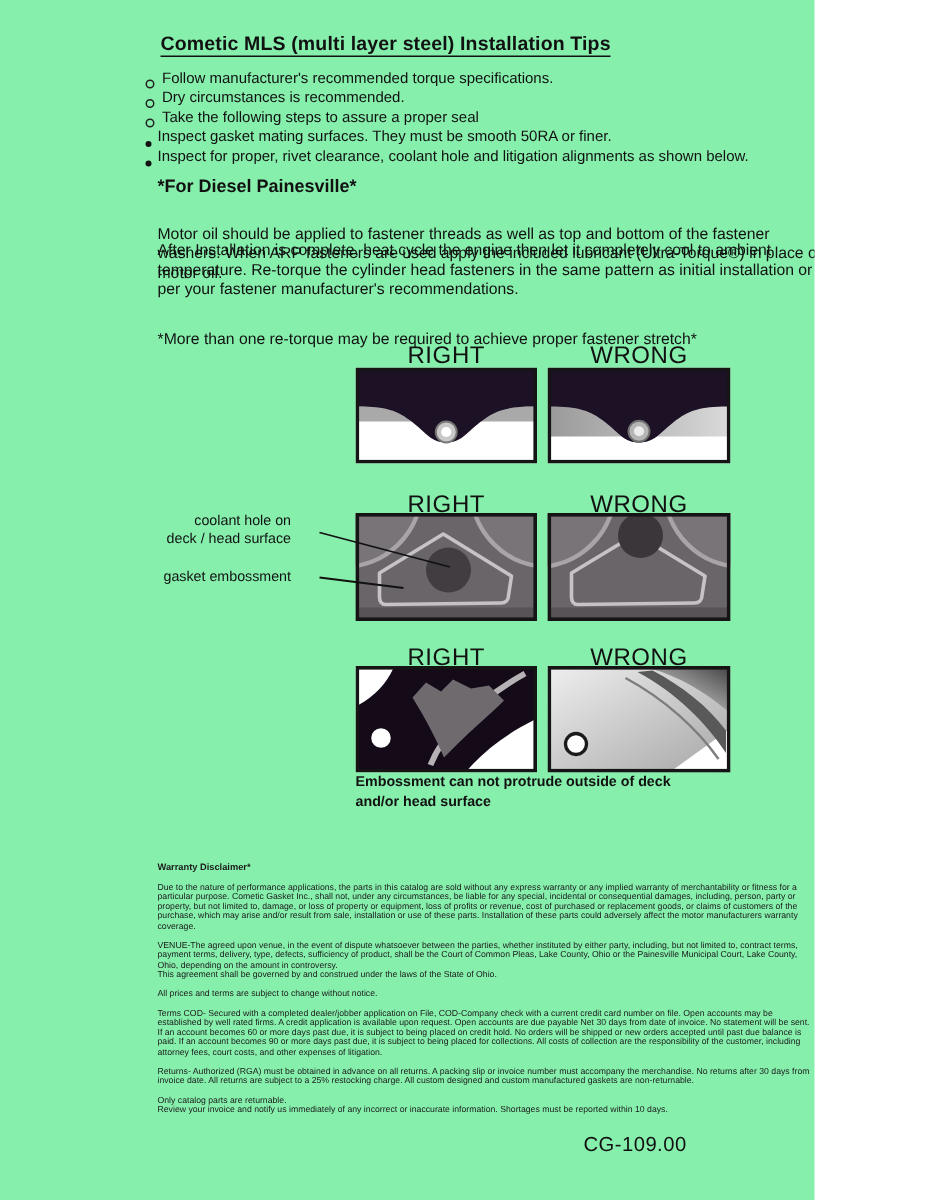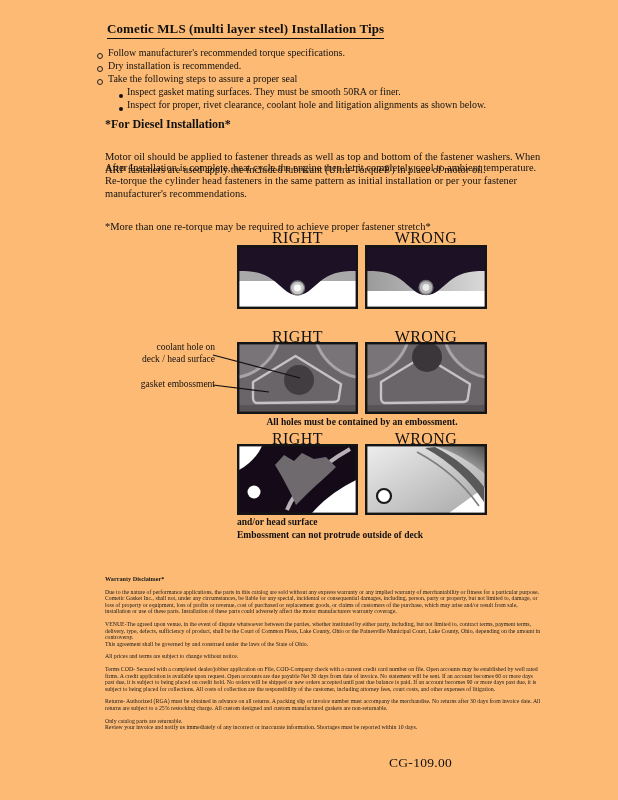--- a/index.html
+++ b/index.html
@@ -1,38 +1,38 @@
 <!DOCTYPE html>
 <html style="--fig-dark: #1d1126; --fig-gray: #a9a9a9; --fig-bg-gray: #696569; --fig-bore: #787478; --fig-bore-ring: #a8a4a8; --fig-hole: #413d41; --fig-emboss: #c6c2c6; --fig-border: #151515;"><head>
 <meta charset="utf-8">
 <style>
   html,body{margin:0;padding:0;background:#ffffff;}
-  .page{position:relative;width:618px;height:800px;background:#fdba74;overflow:hidden;
-        font-family:Liberation Serif, serif;color:#111;}
+  .page{position:relative;width:543px;height:800px;background:#86efac;overflow:hidden;
+        font-family:Liberation Sans, sans-serif;color:#111;}
   .abs{position:absolute;}
 
   .title{left:107px;top:21px;font-size:13px;font-weight:bold;
          border-bottom:1.6px solid #111;padding-bottom:1px;letter-spacing:.1px;}
 
   .bullets{left:97px;top:46px;font-size:10px;line-height:13px;}
   .brow{display:flex;align-items:flex-end;}
   .odot{width:4px;height:4px;border:1px solid #222;border-radius:50%;margin:4px 5px 0 0;flex:0 0 auto;}
-  .sub{margin-left:22px;}
+  .sub{}
   .sdot{width:4px;height:4px;background:#111;border-radius:50%;margin:4px 4px 0 0;flex:0 0 auto;}
 
   .diesel-h{left:105px;top:117px;font-size:12px;font-weight:bold;}
   .para{left:105px;font-size:10.5px;line-height:13px;width:448px;}
 
   .figlabel{font-size:16px;letter-spacing:.4px;text-align:center;width:121px;}
   .cap{font-weight:bold;font-size:9.5px;line-height:12.5px;}
   .figbox{display:block;}
   .f-dark{fill:var(--fig-dark);}
   .f-gray{fill:var(--fig-gray);}
 
-  .callout{font-size:9.5px;line-height:11.5px;text-align:right;width:116px;left:99px;}
+  .callout{font-size:9.5px;line-height:11.5px;text-align:right;width:116px;left:78px;}
   .leader{pointer-events:none;z-index:5;}
 
   .warranty{left:105px;top:576px;width:438px;font-size:5.8px;line-height:6.6px;color:#1a1a1a;}
   .warranty .wh{font-weight:bold;margin-bottom:6px;font-size:6.2px;}
   .warranty .wp{margin-bottom:6px;}
   .warranty .wp0{margin-bottom:0;}
 
   .pagenum{left:389px;top:755px;font-size:13.5px;letter-spacing:.3px;}
 </style>
 </head>
@@ -42,37 +42,37 @@
 
   <div class="abs title">Cometic MLS (multi layer steel) Installation Tips</div>
 
   <div class="abs bullets">
     <div class="brow">
       <span class="odot"></span>
       <span>Follow manufacturer's recommended torque specifications.</span>
     </div>
     <div class="brow">
       <span class="odot"></span>
-      <span>Dry installation is recommended.</span>
+      <span>Dry circumstances is recommended.</span>
     </div>
     <div class="brow">
       <span class="odot"></span>
       <span>Take the following steps to assure a proper seal</span>
     </div>
     <div class="brow sub">
       <span class="sdot"></span>
       <span>Inspect gasket mating surfaces.  They must be smooth 50RA or finer.</span>
     </div>
     <div class="brow sub">
       <span class="sdot"></span>
       <span>Inspect for proper, rivet clearance, coolant hole and litigation alignments as shown below.</span>
     </div>
   </div>
 
-  <div class="abs diesel-h">*For Diesel Installation*</div>
+  <div class="abs diesel-h">*For Diesel Painesville*</div>
   <div class="abs para" style="top:150px;">Motor oil should be applied to fastener threads as well as top and bottom of the fastener washers. When ARP fasteners are used apply the included lubricant (Ultra-Torque®) in place of motor oil.</div>
   <div class="abs para" style="top:161px;">After Installation is complete, heat cycle the engine then let it completely cool to ambient temperature. Re-torque the cylinder head fasteners in the same pattern as initial installation or per your fastener manufacturer's recommendations.</div>
   <div class="abs para" style="top:220px;">*More than one re-torque may be required to achieve proper fastener stretch*</div>
 
   <div class="abs figlabel" style="left:237px;top:229px;">RIGHT</div>
   <div class="abs figlabel" style="left:365px;top:229px;width:122px;">WRONG</div>
 
   <svg class="abs figbox" style="left:237px;top:245px;" width="121" height="64" viewBox="0 0 121 64">
     <rect width="121" height="64" fill="#ffffff"></rect>
     <rect x="2" y="26" width="117" height="10" class="f-gray"></rect>
@@ -128,21 +128,20 @@
     <path d="M16,56 L16,40 L59,14 L105,42 L103,55 C103,58 101,60 98,60 L20,61 C17.5,61 16,59 16,56 Z" fill="none" stroke="var(--fig-emboss)" stroke-width="2.4" stroke-linejoin="round"></path>
     <circle cx="62" cy="15" r="15" fill="#3a363a"></circle>
     <rect x="1.2" y="1.2" width="119.6" height="69.6" fill="none" stroke="var(--fig-border)" stroke-width="2.4"></rect>
   </svg>
 
   <svg class="abs leader" style="left:95px;top:328px;" width="310" height="80" viewBox="0 0 310 80">
     <line x1="118" y1="27" x2="205" y2="50" stroke="#111" stroke-width="1.2"></line>
     <line x1="118" y1="57" x2="174" y2="64" stroke="#111" stroke-width="1.2"></line>
   </svg>
 
-  <div class="abs cap" style="left:237px;top:416px;width:250px;text-align:center;">All holes must be contained by an embossment.</div>
 
   <div class="abs figlabel" style="left:237px;top:430px;">RIGHT</div>
   <div class="abs figlabel" style="left:365px;top:430px;width:122px;">WRONG</div>
 
   <svg class="abs figbox" style="left:237px;top:444px;" width="121" height="71" viewBox="0 0 121 71">
     <rect width="121" height="71" fill="#ffffff"></rect>
     <path d="M2,26 C13,20 21,11 25,2 L119,2 L119,36 C103,44 87,55 75,69 L2,69 Z" fill="#140a18"></path>
     <path d="M113,5 C97,14 81,26 69,38 C61,46 54,56 50,66" stroke="#b5b1b5" stroke-width="4" fill="none"></path>
     <path d="M38,21 L47,11 L57,17 L65,9 L77,15 L89,13 L99,23 C90,32 78,42 68,52 L59,61 C54,49 46,34 38,21 Z" fill="#6e6a6e"></path>
     <circle cx="17" cy="48" r="6.5" fill="#ffffff"></circle>
@@ -163,22 +162,22 @@
     <rect width="122" height="71" fill="url(#g3)"></rect>
     <path d="M70,2 L120,2 L120,30 C104,16.5 88,7.5 70,2 Z" fill="url(#g4)"></path>
     <path d="M84,69 L120,43 L120,69 Z" fill="#ffffff"></path>
     <path d="M60,4 C86,18 106,38 119,58 L119,43 C107,27 90,13.5 70,3 Z" fill="#595959"></path>
     <path d="M52,8 C78,22 100,42 114,62" stroke="#7e7e7e" stroke-width="1.6" fill="none"></path>
     <circle cx="19" cy="52" r="7" fill="#ffffff" stroke="#1a1a1a" stroke-width="2.2"></circle>
     <rect x="1.2" y="1.2" width="119.6" height="68.6" fill="none" stroke="var(--fig-border)" stroke-width="2.4"></rect>
   </svg>
 
   <div class="abs cap" style="left:237px;top:516px;width:250px;">
+    <div>Embossment can not protrude outside of deck</div>
     <div>and/or head surface</div>
-    <div>Embossment can not protrude outside of deck</div>
   </div>
 
   <div class="abs warranty">
     <div class="wh">Warranty Disclaimer*</div>
     <div class="wp">Due to the nature of performance applications, the parts in this catalog are sold without any express warranty or any implied warranty of merchantability or fitness for a particular purpose.  Cometic Gasket Inc., shall not, under any circumstances, be liable for any special, incidental or consequential damages, including, person, party or property, but not limited to, damage, or loss of property or equipment, loss of profits or revenue, cost of purchased or replacement goods, or claims of customers of the purchase, which may arise and/or result from sale, installation or use of these parts.  Installation of these parts could adversely affect the motor manufacturers warranty coverage.</div>
     <div class="wp0">VENUE-The agreed upon venue, in the event of dispute whatsoever between the parties, whether instituted by either party, including, but not limited to, contract terms, payment terms, delivery, type, defects, sufficiency of product, shall be the Court of Common Pleas, Lake County, Ohio or the Painesville Municipal Court, Lake County, Ohio, depending on the amount in controversy.</div>
     <div class="wp">This agreement shall be governed by and construed under the laws of the State of Ohio.</div>
     <div class="wp">All prices and terms are subject to change without notice.</div>
     <div class="wp">Terms COD- Secured with a completed dealer/jobber application on File, COD-Company check with a current credit card number on file.  Open accounts may be established by well rated firms.  A credit application is available upon request.  Open accounts are due payable Net 30 days from date of invoice.  No statement will be sent.  If an account becomes 60 or more days past due, it is subject to being placed on credit hold.  No orders will be shipped or new orders accepted until past due balance is paid.  If an account becomes 90 or more days past due, it is subject to being placed for collections.  All costs of collection are the responsibility of the customer, including attorney fees, court costs, and other expenses of litigation.</div>
     <div class="wp">Returns- Authorized (RGA) must be obtained in advance on all returns.  A packing slip or invoice number must accompany the merchandise.  No returns after 30 days from invoice date.  All returns are subject to a 25% restocking charge.  All custom designed and custom manufactured gaskets are non-returnable.</div>

